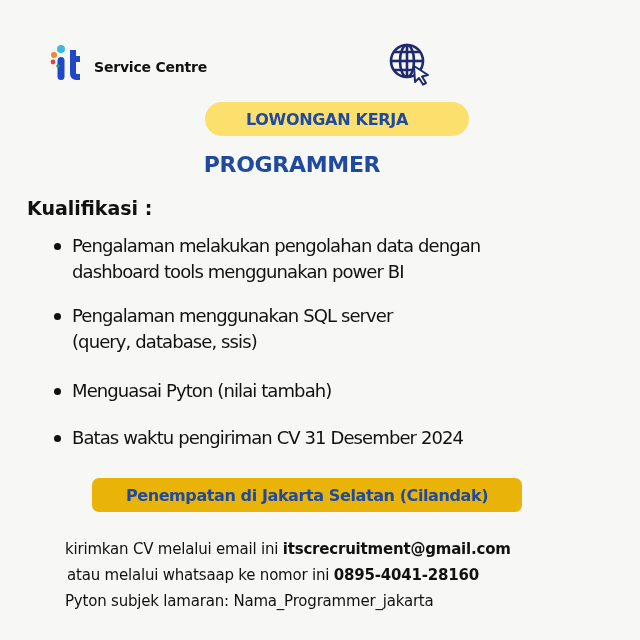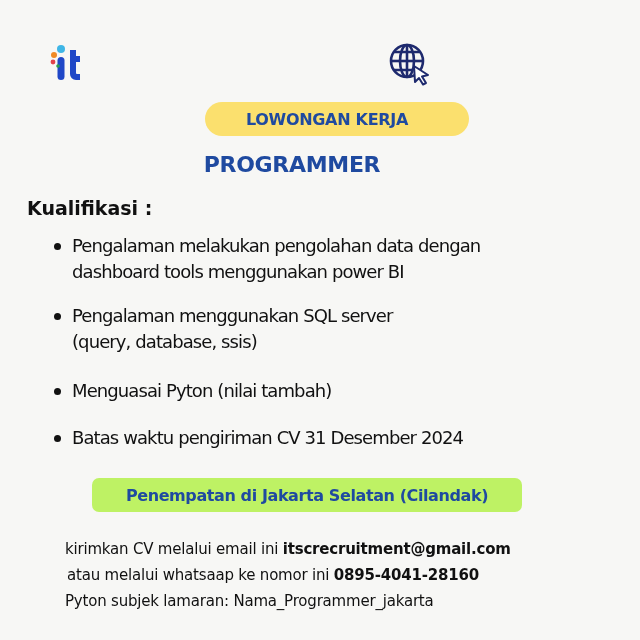--- a/index.html
+++ b/index.html
@@ -21,39 +21,40 @@
     display:flex; align-items:center; justify-content:center;
   }
   .pill-top span { font-family:"DejaVu Sans", sans-serif; font-weight:bold; font-size:16px; color:#1f4aa0; letter-spacing:-0.3px; margin-left:-20px; }
   .job-title { position:absolute; left:0; width:548px; top:152px; text-align:center; padding-left:36px; box-sizing:border-box; font-family:"DejaVu Sans", sans-serif; font-weight:bold; font-size:22px; color:#1f4aa0; letter-spacing:-0.3px; }
   .qual-heading { position:absolute; left:27px; top:197px; font-family:"DejaVu Sans", sans-serif; font-weight:bold; font-size:19px; color:#111; }
   .qual-list { position:absolute; left:52px; top:233px; margin:0; padding:0; list-style:none; width:560px; }
   .qual-list li { position:absolute; left:0; font-family:"DejaVu Sans", sans-serif; font-size:18px; line-height:26px; color:#111; letter-spacing:-0.9px; padding-left:20px; white-space:pre-line; }
   .qual-list li::before { content:""; position:absolute; left:2px; top:10px; width:7px; height:7px; background:#111; border-radius:50%; }
   .pill-location {
     position:absolute; left:92px; top:478px; width:430px; height:34px;
-    background:#bef264; border-radius:7px;
+    background:#eab308; border-radius:7px;
     display:flex; align-items:center; justify-content:center;
   }
   .pill-location span { font-family:"DejaVu Sans", sans-serif; font-weight:bold; font-size:16px; color:#1f4aa0; letter-spacing:-0.4px; }
   .contact { position:absolute; left:65px; font-family:"DejaVu Sans", sans-serif; font-size:15px; color:#111; letter-spacing:-0.2px; white-space:nowrap; }
   .contact b { font-weight:bold; }
 </style>
 </head>
 <body>
 
 <div class="logo">
   <svg width="40" height="38" viewBox="0 0 40 38">
     <circle cx="13" cy="5" r="4" fill="#3fb6e6"></circle>
     <circle cx="6" cy="11" r="3" fill="#f08a24"></circle>
     <circle cx="5" cy="18" r="2.4" fill="#e2424b"></circle>
     <rect x="9.5" y="13" width="7" height="23" rx="3.5" fill="#1f47c7"></rect>
     <circle cx="10" cy="22" r="1.8" fill="#2e9e4f"></circle>
     <path d="M22 6 v24 a6 6 0 0 0 6 6 h4 v-6 h-3 a1 1 0 0 1 -1 -1 v-11 h4 v-6 h-4 v-6 z" fill="#1f47c7"></path>
   </svg>
+  <span class="logo-text">Service Centre</span>
 </div>
 
 <div class="website">
   <svg width="44" height="44" viewBox="0 0 44 44">
     <g fill="none" stroke="#1e2a6e" stroke-width="2.6">
       <circle cx="19" cy="19" r="16"></circle>
       <ellipse cx="19" cy="19" rx="7" ry="16"></ellipse>
       <line x1="19" y1="3" x2="19" y2="35"></line>
       <line x1="3" y1="19" x2="35" y2="19"></line>
       <path d="M6 10 h26 M6 28 h18"></path>

